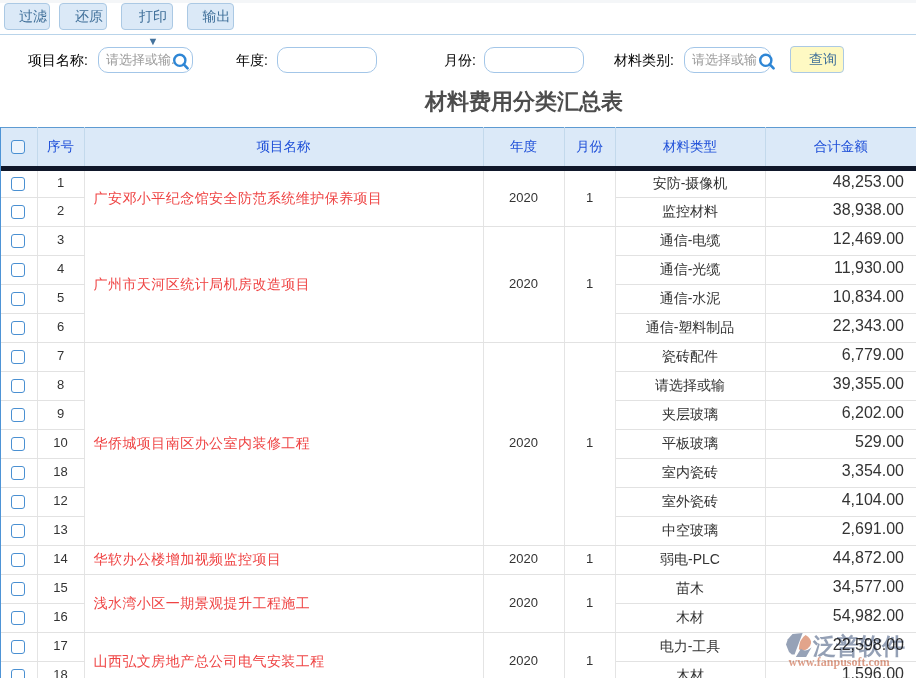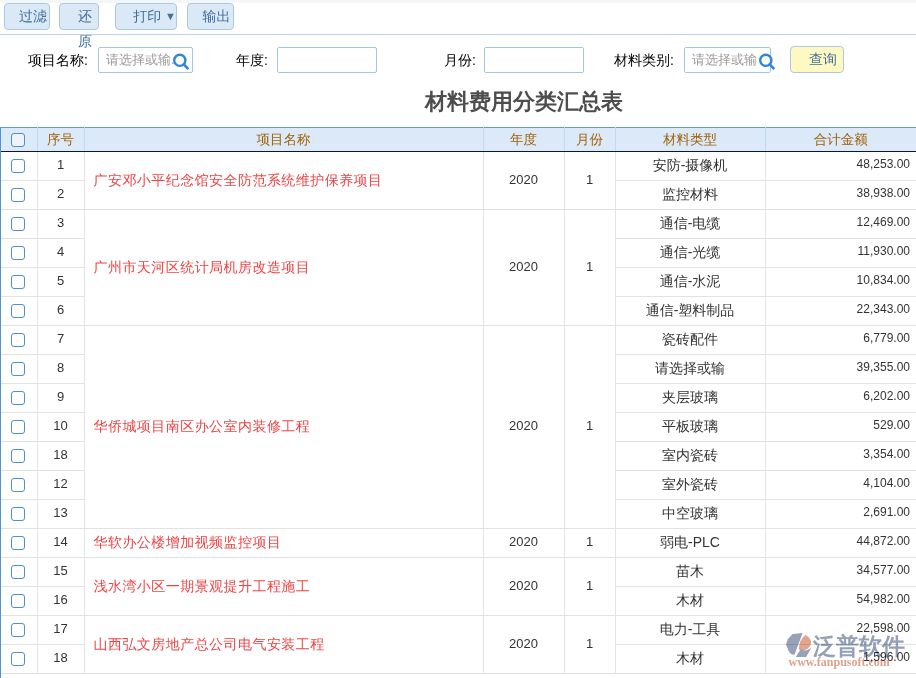--- a/index.html
+++ b/index.html
@@ -10,57 +10,57 @@
   
   .btn { position:absolute; top:3px; height:27px; background:#dbe9f7;
     border:1px solid #abc9e4; border-radius:4px; color:#3f6f99; font-size:14px;
     line-height:25px; text-align:center;padding-left:12px; }
   #toolbar-line { position:absolute; left:0; top:34px; width:916px; height:1px;
     background:#b9d4ea; }
 
   
   .flabel { position:absolute; top:52px; font-size:14px; color:#000000; }
   .finput { position:absolute; top:47px; height:26px; border:1px solid #a3c6e8;
-    border-radius:2px; background:#fff; font-size:13px; color:#9a9a9a;
+    border-radius:10px; background:#fff; font-size:13px; color:#9a9a9a;
     line-height:24px; padding-left:7px; }
   .sicon { position:absolute; top:5px; }
 
   
   #title { position:absolute; top:87px; left:0; width:1048px; text-align:center;
     font-size:22px; font-weight:bold; color:#4d4d4d; }
 
   
   #tbl { position:absolute; left:0; top:127px; width:916px;
     border-collapse:collapse; table-layout:fixed; }
-  #tbl th { height:24px; background:#dbe9f8; color:#a16207; font-weight:normal;
+  #tbl th { height:41px; background:#dbe9f8; color:#1d4ed8; font-weight:normal;
     font-size:13.5px; border-top:1px solid #5e9bd2; border-right:1px solid #c3d9ec;
-    border-bottom:1px solid #0f172a; }
+    border-bottom:5px solid #0f172a; }
   #tbl td { height:29px; font-size:14px; color:#333; text-align:center;
     border-right:1px solid #e4e4e4; border-bottom:1px solid #e2e2e2;
     background:#fff; overflow:hidden; white-space:nowrap; }
   #tbl td.proj { text-align:left; padding-left:9px; color:#ef4444; letter-spacing:0.45px; }
-  #tbl td.amt { text-align:right; padding-right:6px; font-size:12px; padding-bottom:4px; }
+  #tbl td.amt { text-align:right; padding-right:12px; font-size:16px; padding-bottom:4px; }
   #tbl td.num { font-size:13px; padding-bottom:3px; }
   #tbl th:last-child, #tbl td:last-child { border-right:none; }
   .cb { width:14px; height:14px; border:1px solid #4a90d2; border-radius:3px;
     margin:0 auto; background:rgba(255,255,255,.5); }
   #leftbar { position:absolute; left:0; top:127px; width:1px; height:551px;
     background:#4e94d6; z-index:5; }
 
   
   #wm { position:absolute; left:760px; top:622px; width:156px; height:56px;
     z-index:10; mix-blend-mode:multiply; }
 </style>
 </head>
 <body>
 <div id="page">
   <div style="position:absolute;left:0;top:0;width:916px;height:3px;background:#f4f6f8;"></div>
   <div class="btn" style="left:4px;  width:46px;">过滤</div>
-  <div class="btn" style="left:59px; width:40px;">还原</div>
-  <div class="btn" style="left:115px;width:62px;text-align:right;">打印 <span style="font-size:11px;position:relative;top:-1px;color:#44729c;">▼</span></div>
+  <div class="btn" style="left:59px; width:48px;">还原</div>
+  <div class="btn" style="left:121px;width:52px;">打印 <span style="font-size:11px;position:relative;top:-1px;color:#44729c;">▼</span></div>
   <div class="btn" style="left:187px;width:47px;">输出</div>
   <div id="toolbar-line"></div>
 
   <div class="flabel" style="left:28px;">项目名称:</div>
   <div class="finput" style="left:98px; width:95px;">请选择或输.
     <svg class="sicon" style="left:73px;" width="18" height="18" viewBox="0 0 18 18">
         <circle cx="7.8" cy="7.3" r="5.6" fill="none" stroke="#2e86d5" stroke-width="2.4"></circle>
         <line x1="11.8" y1="11.3" x2="15.6" y2="15.4" stroke="#2e86d5" stroke-width="2.6" stroke-linecap="round"></line>
       </svg>
   </div>

